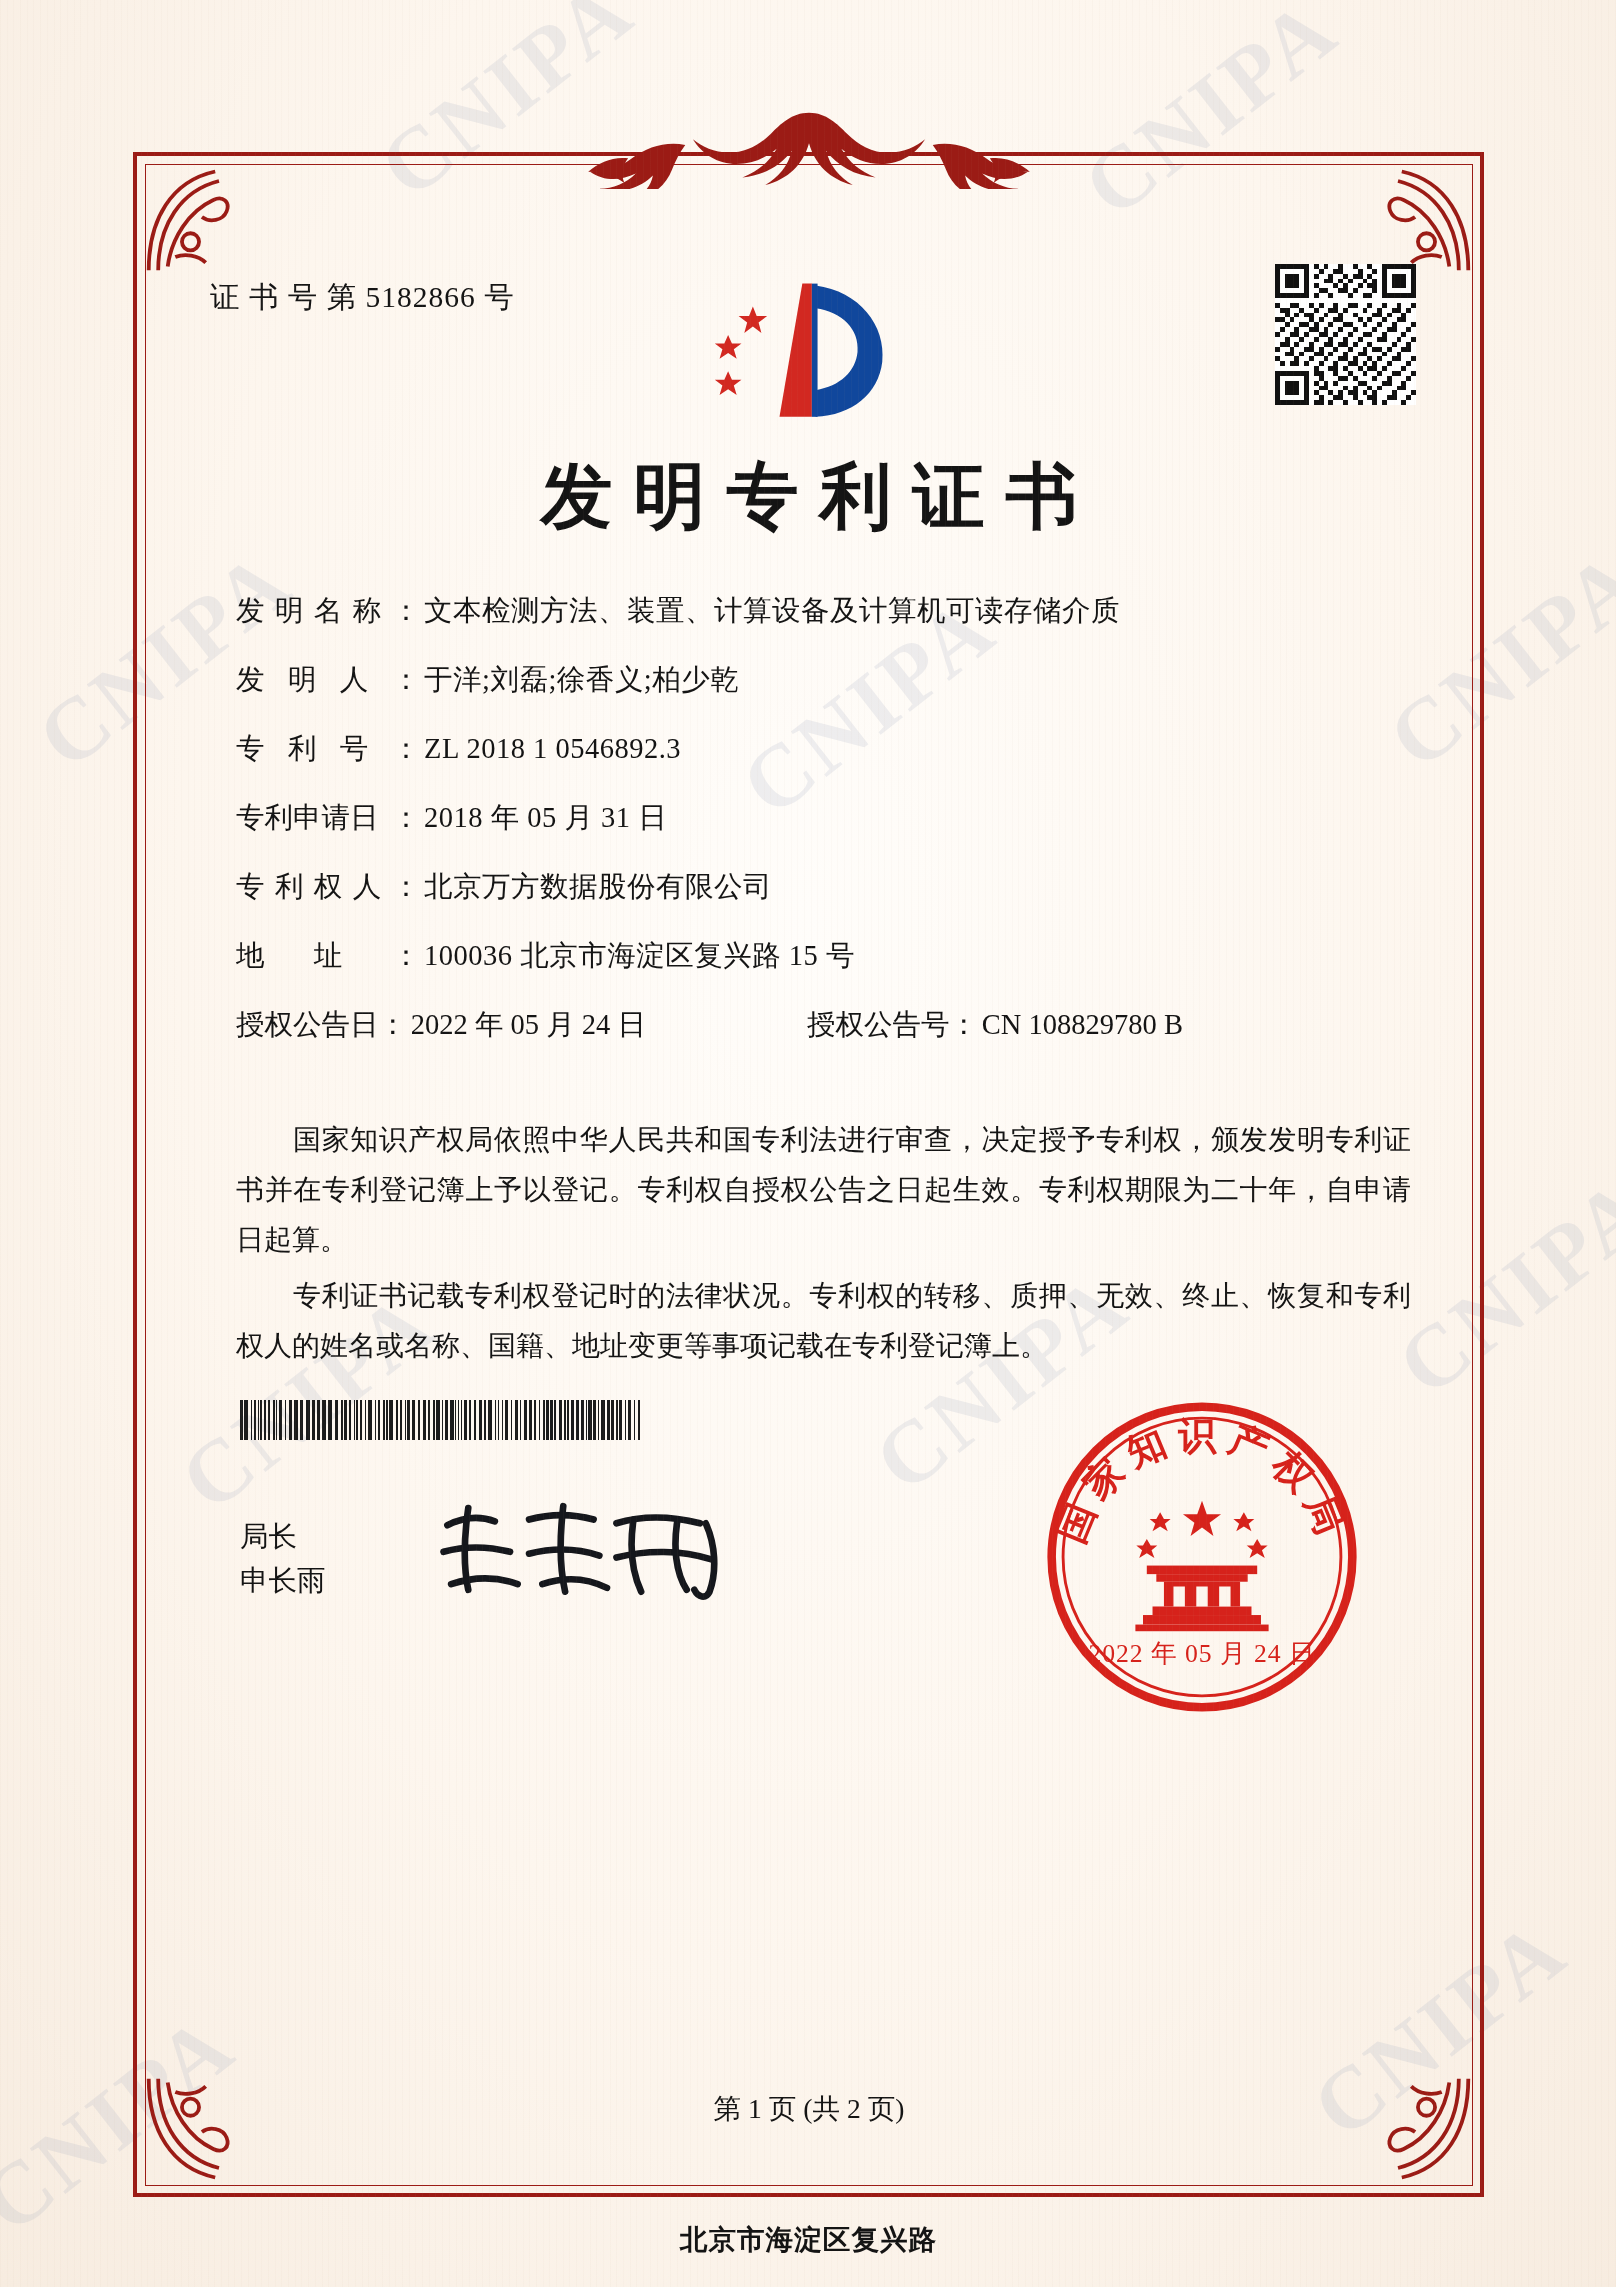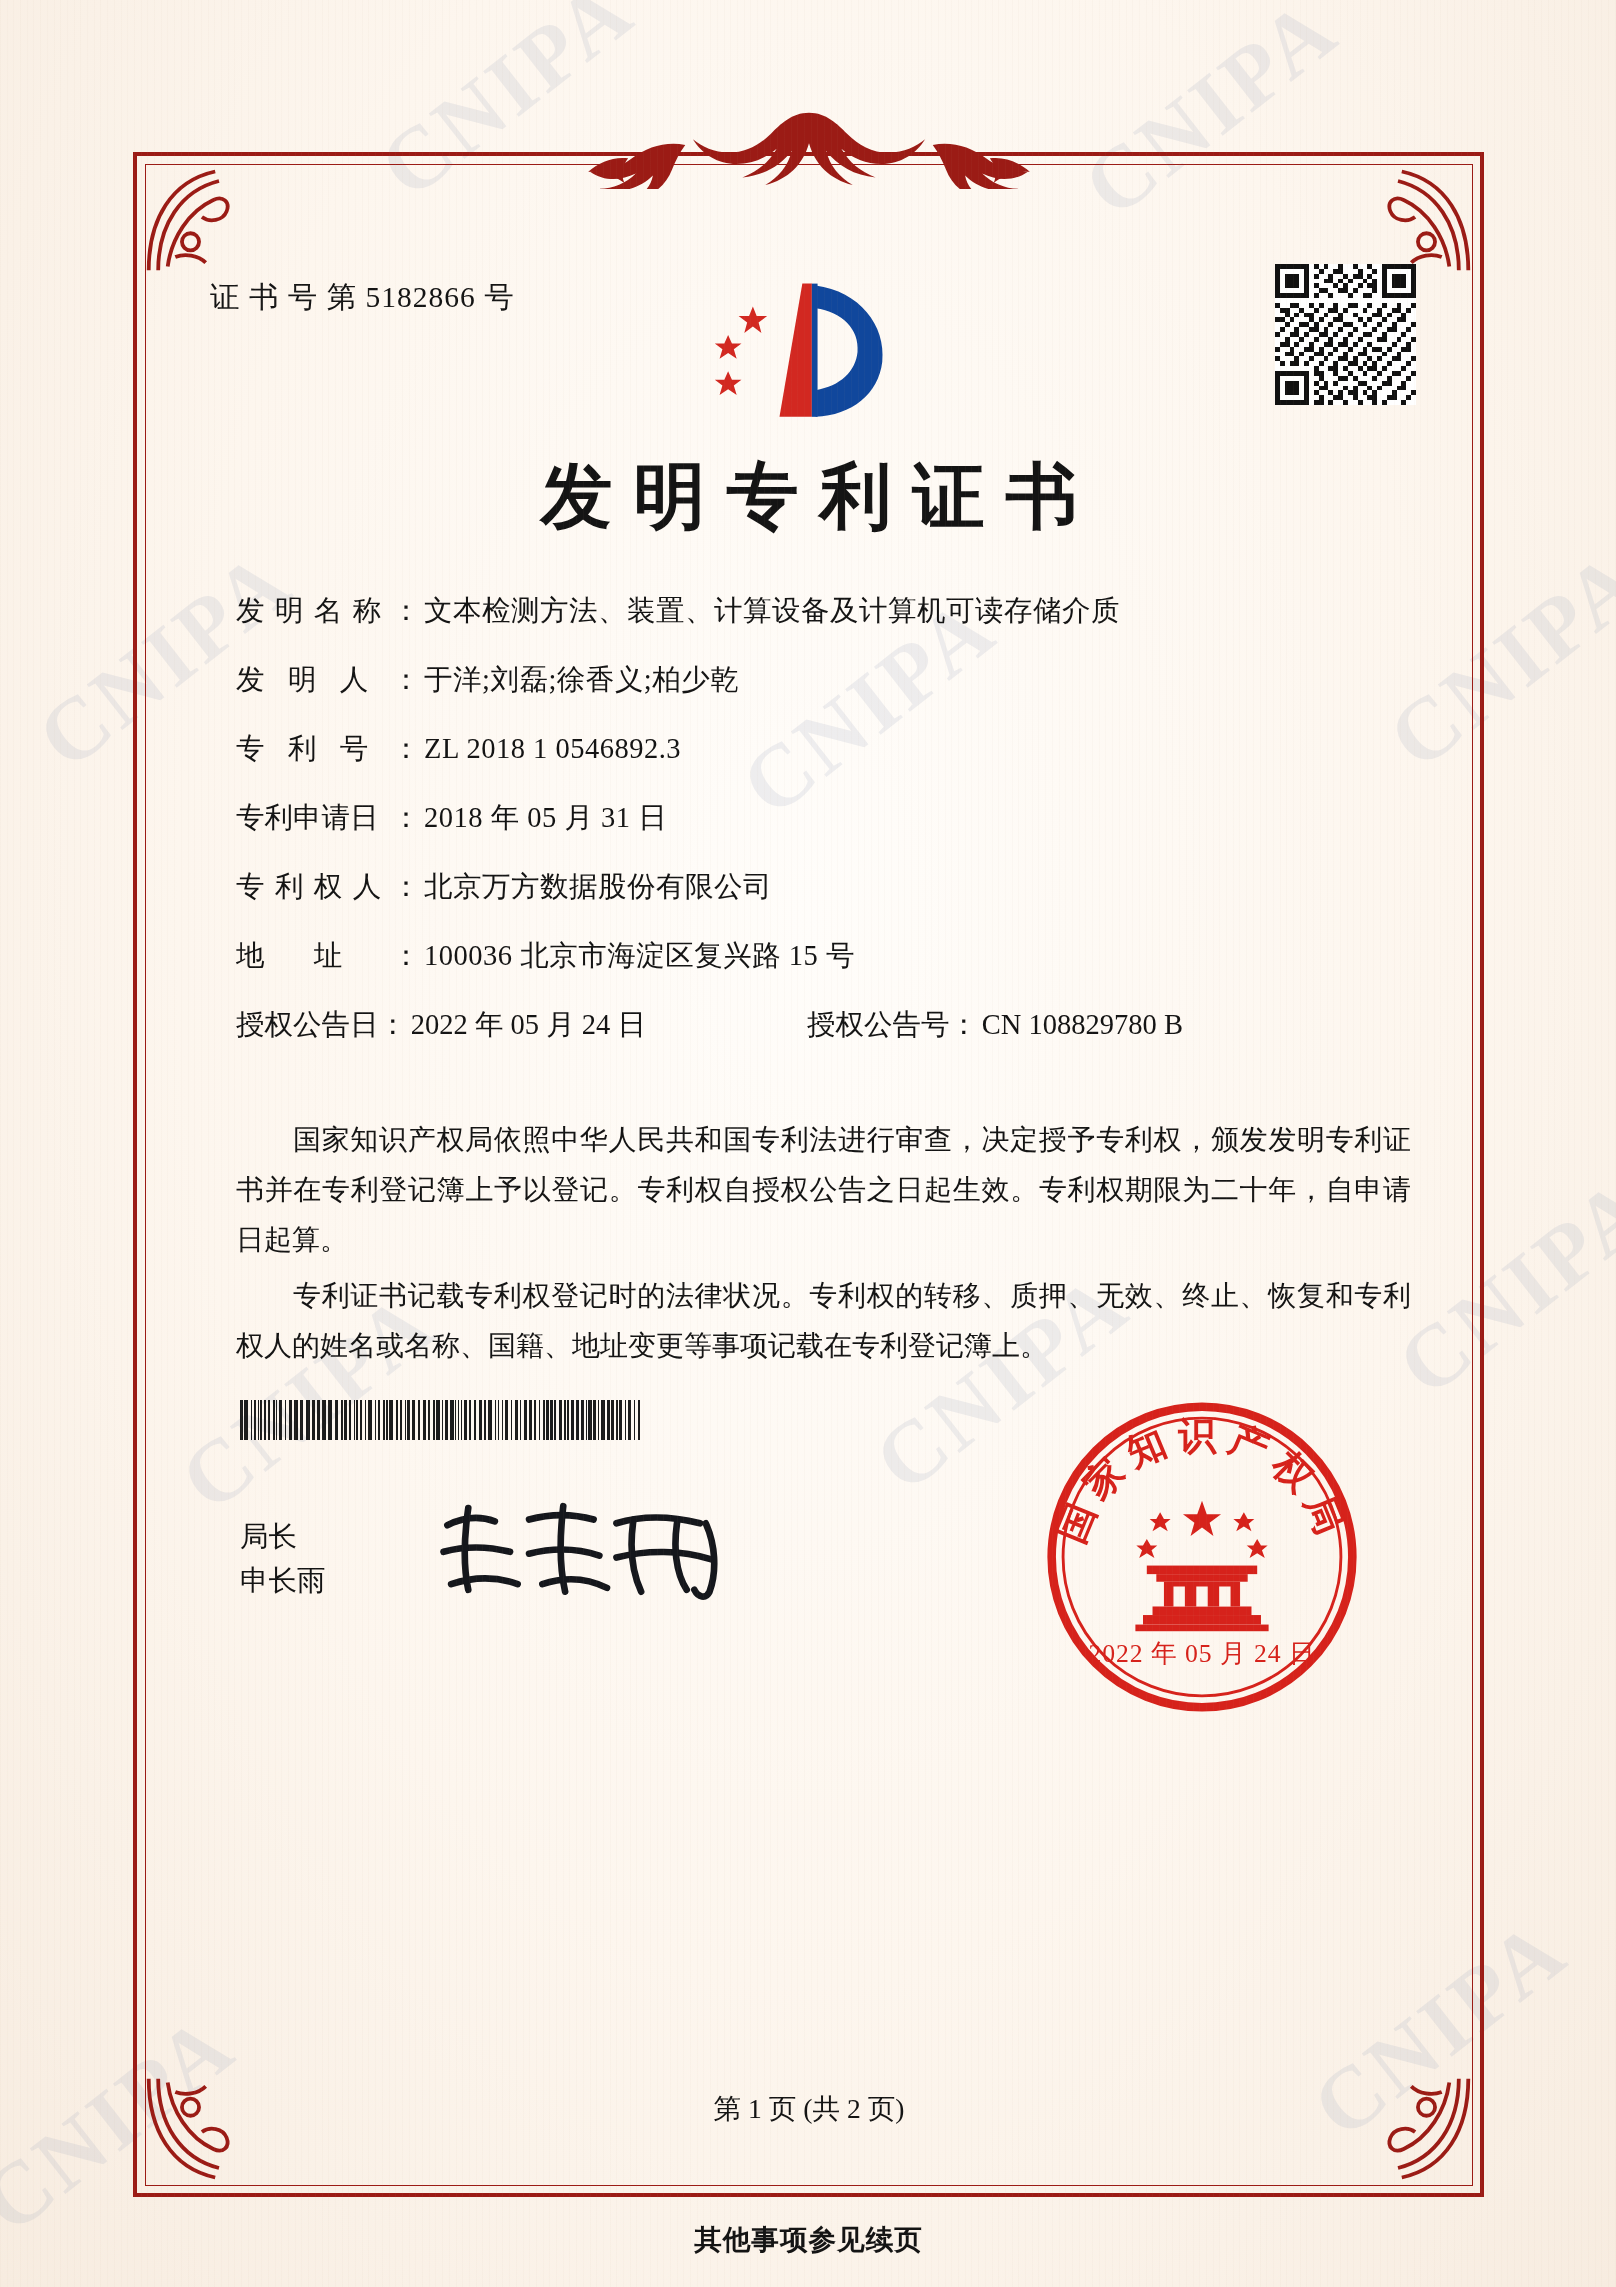--- a/index.html
+++ b/index.html
@@ -809,14 +809,14 @@
 
         <text x="165" y="275" font-family="'Liberation Serif', serif" font-size="27" fill="#d6221b" text-anchor="middle" letter-spacing="1">2022 年 05 月 24 日</text>
       </svg>
     </div>
 
     <div class="page-num">第 1 页 (共 2 页)</div>
 
   </div>
 </div>
 
-<div class="footer-note">其他事项参见续页</div>
+<div class="footer-note">北京市海淀区复兴路</div>
 
 
 </body></html>

